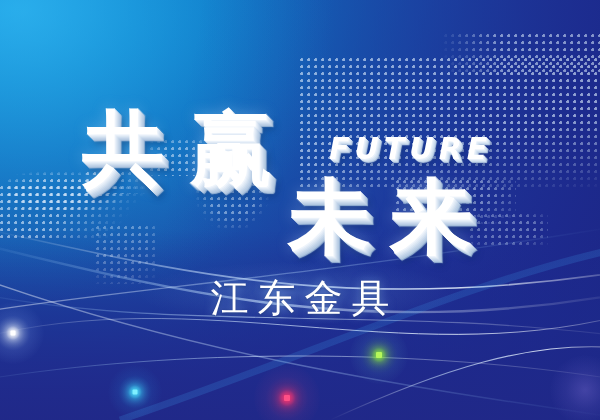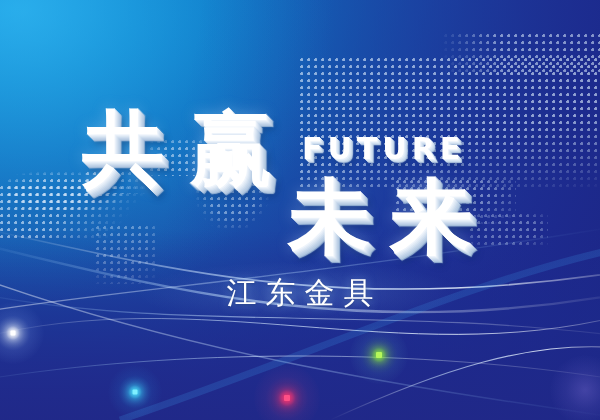--- a/index.html
+++ b/index.html
@@ -65,38 +65,39 @@
       0 0 14px rgba(190,225,255,0.35);
   }
 
   #c-gong{ left:82px;  top:108px; font-size:82px; }
   #c-ying{ left:190px; top:108px; font-size:82px; }
   #c-wei{  left:288px; top:176px; font-size:82px; }
   #c-lai{  left:390px; top:176px; font-size:82px; }
 
   #future{
     position:absolute;
-    left:302px; top:131px;
+    left:329px; top:131px;
     font-family:"DejaVu Sans","Liberation Sans",sans-serif;
     font-weight:700;
+    font-style:italic;
     font-size:30px;
     letter-spacing:5px;
     color:#ffffff;
     text-shadow:
       1px 1px 0 #e9f1fa, 2px 2px 0 #d9e6f3, 3px 3px 0 #c9daec,
       4px 4px 1px #b4c9e2, 5px 6px 6px rgba(10,40,95,0.45);
   }
 
   #brand{
     position:absolute;
     left:0;right:0;top:273px;
     text-align:center;
     font-family:"DejaVu Sans","Liberation Sans",sans-serif;
     font-weight:400;
-    font-size:30px;
+    font-size:38px;
     letter-spacing:9px;
     text-indent:9px;
     color:#ffffff;
     text-shadow:0 0 10px rgba(160,205,255,0.55), 0 1px 3px rgba(8,30,80,0.5);
   }
   #brand-glow{
     position:absolute;left:140px;top:262px;width:320px;height:62px;
     background:radial-gradient(ellipse at 50% 50%, rgba(150,205,255,0.20) 0%, rgba(150,205,255,0.06) 45%, rgba(0,0,0,0) 72%);
     pointer-events:none;
   }

